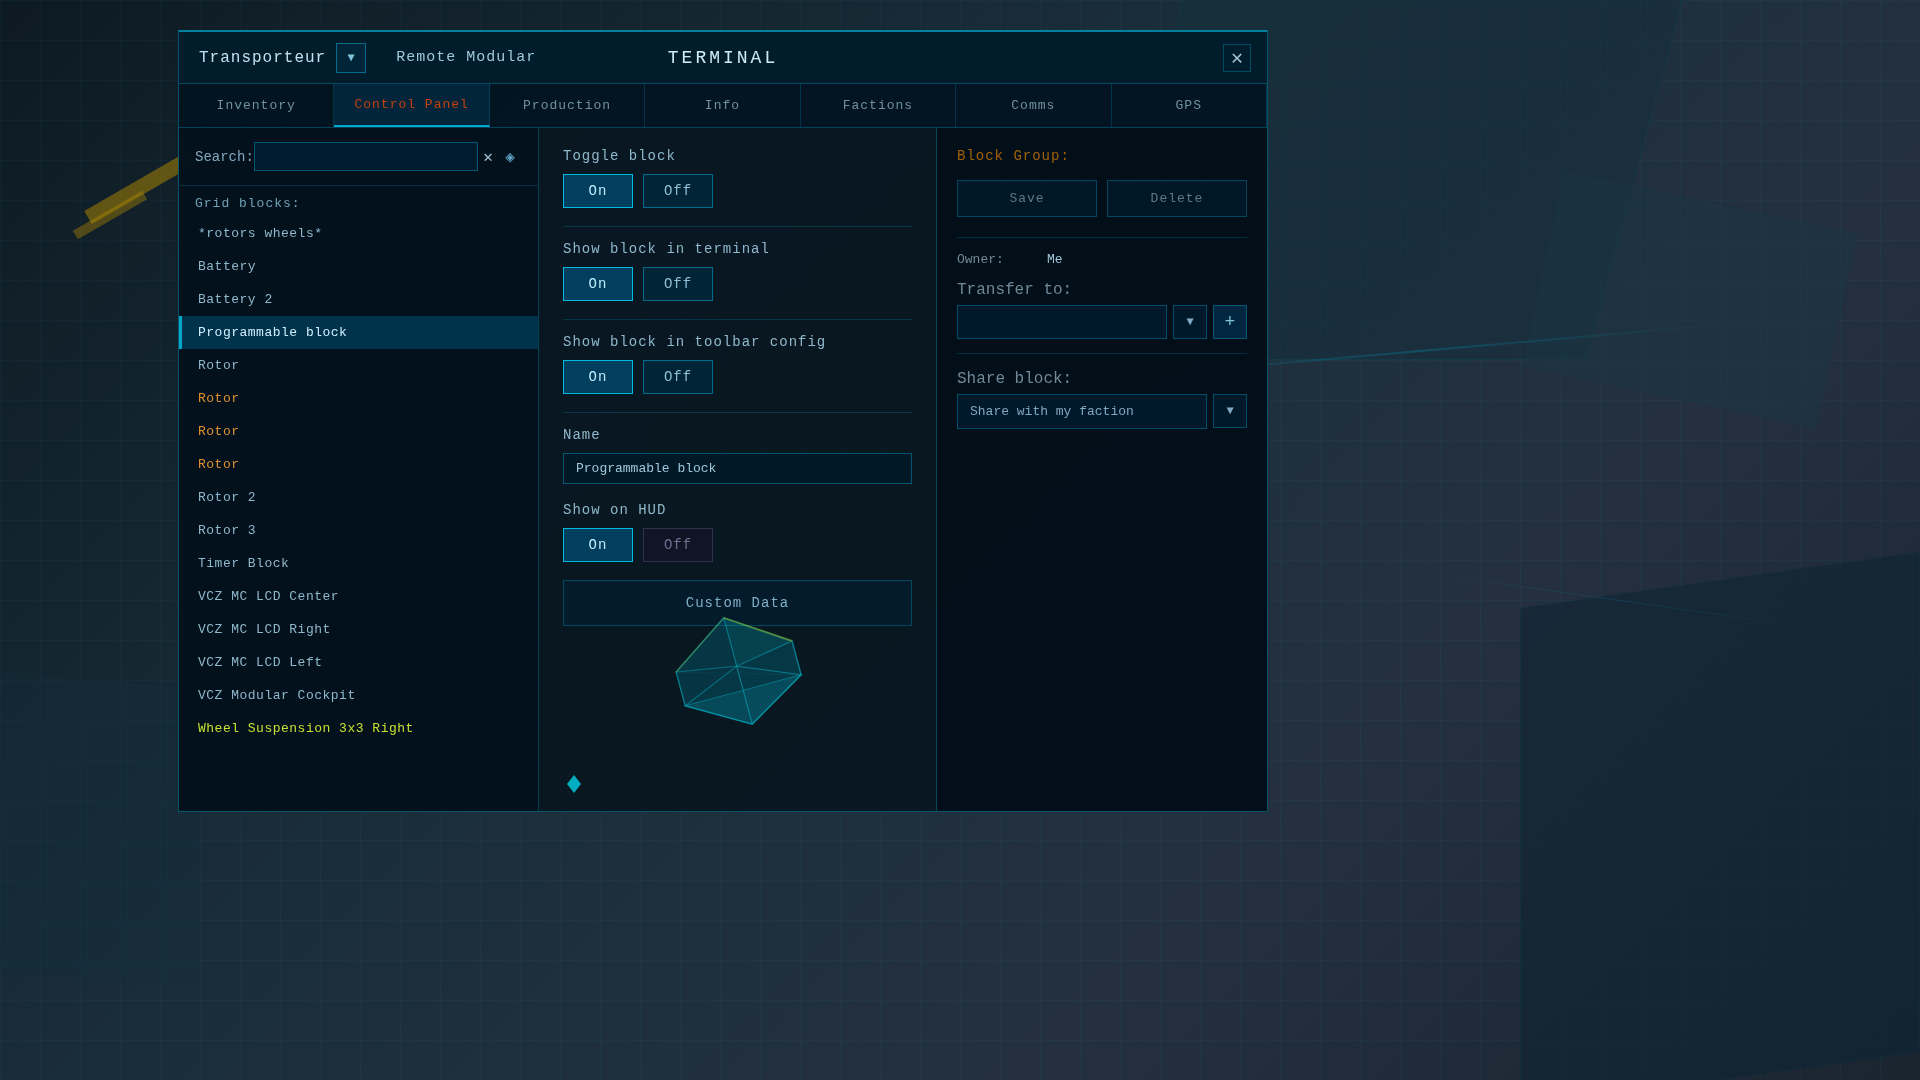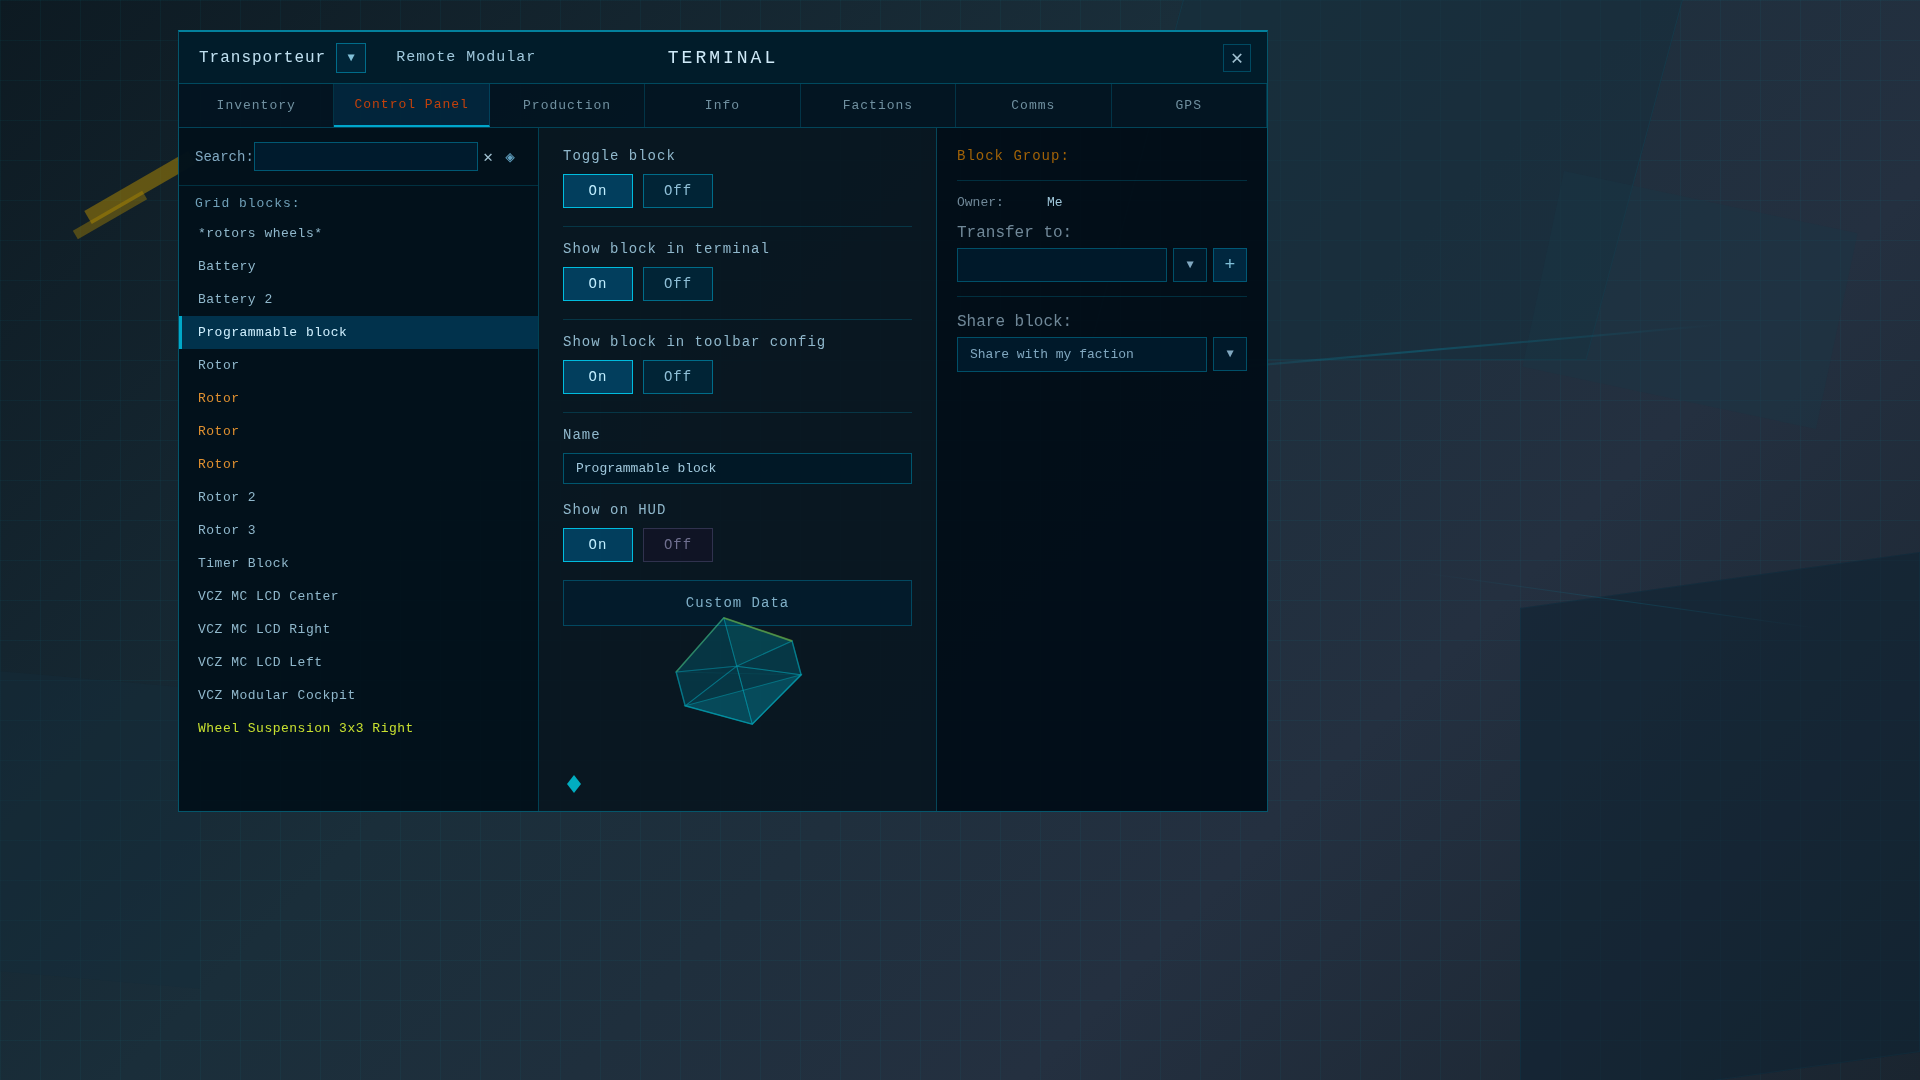--- a/index.html
+++ b/index.html
@@ -577,20 +577,24 @@
           <line x1="80" y1="5" x2="20" y2="45" stroke="rgba(200,220,0,0.3)" stroke-width="1.5"></line>
         </svg>
       </div>
 
       <div style="position:absolute;bottom:18px;left:28px;width:14px;height:18px;background:rgba(0,200,220,0.85);clip-path:polygon(50% 0%, 100% 50%, 50% 100%, 0% 50%);"></div>
     </div>
 
     <div class="right-panel">
       <div class="block-group-label">Block Group:</div>
 
+      <div class="action-row">
+        <div class="action-btn">Save</div>
+        <div class="action-btn">Delete</div>
+      </div>
 
       <div class="divider"></div>
 
       <div class="info-row">
         <span class="info-key">Owner:</span>
         <span class="info-val">Me</span>
       </div>
 
       <div class="transfer-section">
         <div class="info-key">Transfer to:</div>

